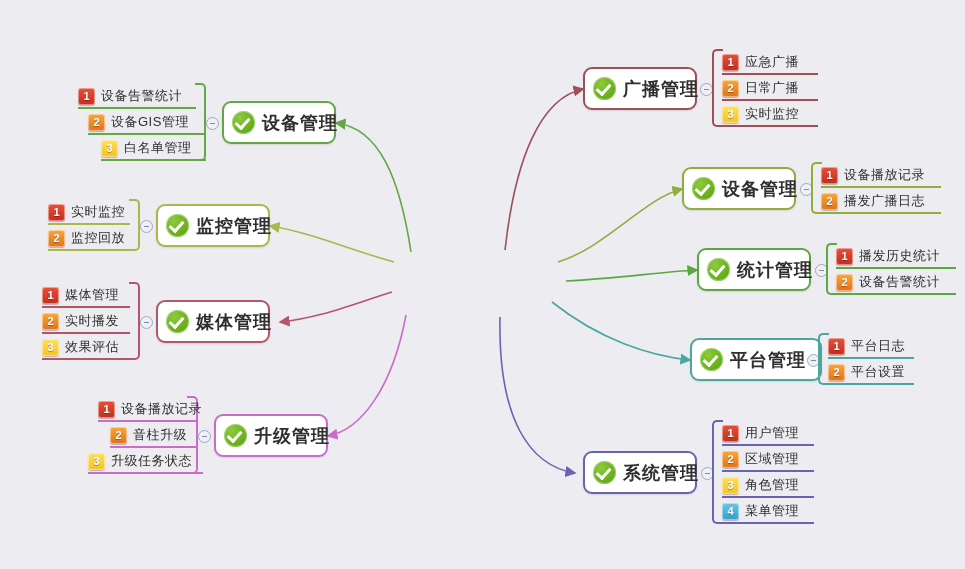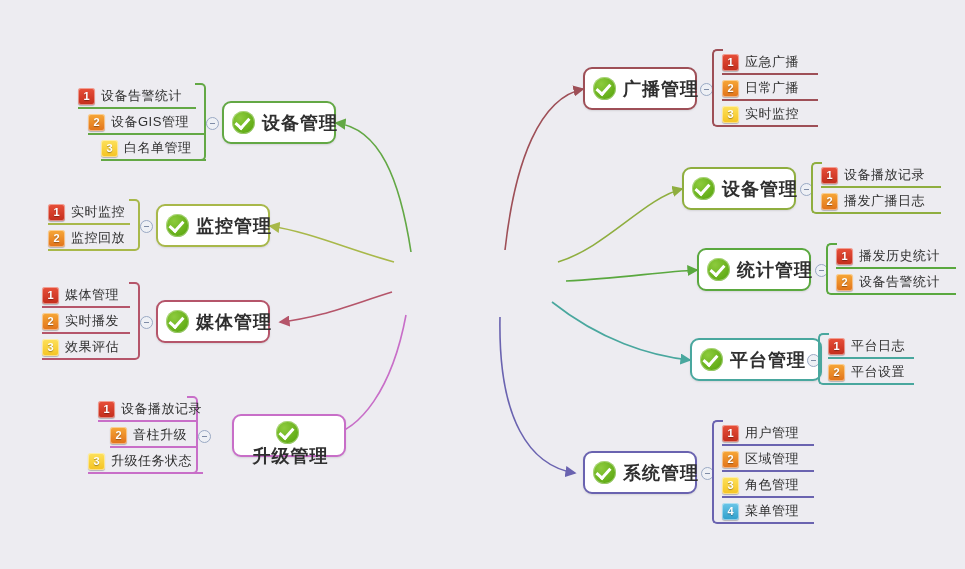--- a/index.html
+++ b/index.html
@@ -203,21 +203,21 @@
       <span class="l-label">实时播发</span>
       <span class="underline" style="background:#b5556a;"></span>
     </div>
     <div class="leaf" style="width:88px;">
       <span class="badge n3">3</span>
       <span class="l-label">效果评估</span>
       <span class="underline" style="background:#b5556a;"></span>
     </div>
   </div>
 
-  <div class="branch" style="left:232px;top:414px;width:114px;height:43px;border-color:#c86ec8;flex-direction:column;">
+  <div class="branch" style="left:214px;top:414px;width:114px;height:43px;border-color:#c86ec8;">
     <span class="check"></span>
     <span class="b-label">升级管理</span>
   </div>
   <div class="dot" style="left:198px;top:430px;"></div>
   <div class="leafgroup left" style="left:88px;top:396px;width:110px;">
     <div class="bracket" style="border-color:#c86ec8;"></div>
     <div class="leaf" style="width:100px;margin-left:10px;">
       <span class="badge n1">1</span>
       <span class="l-label">设备播放记录</span>
       <span class="underline" style="background:#c86ec8;"></span>

